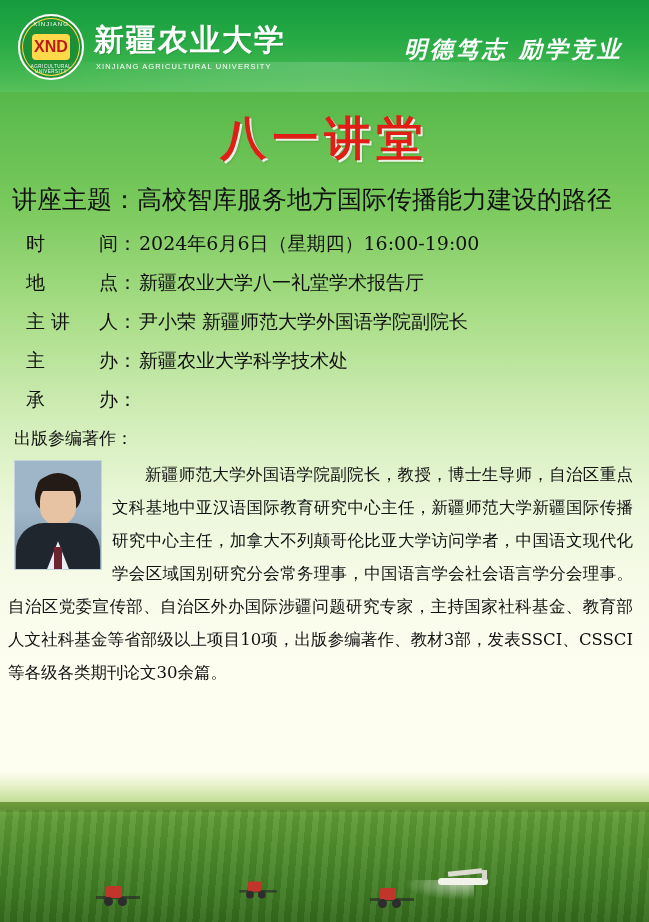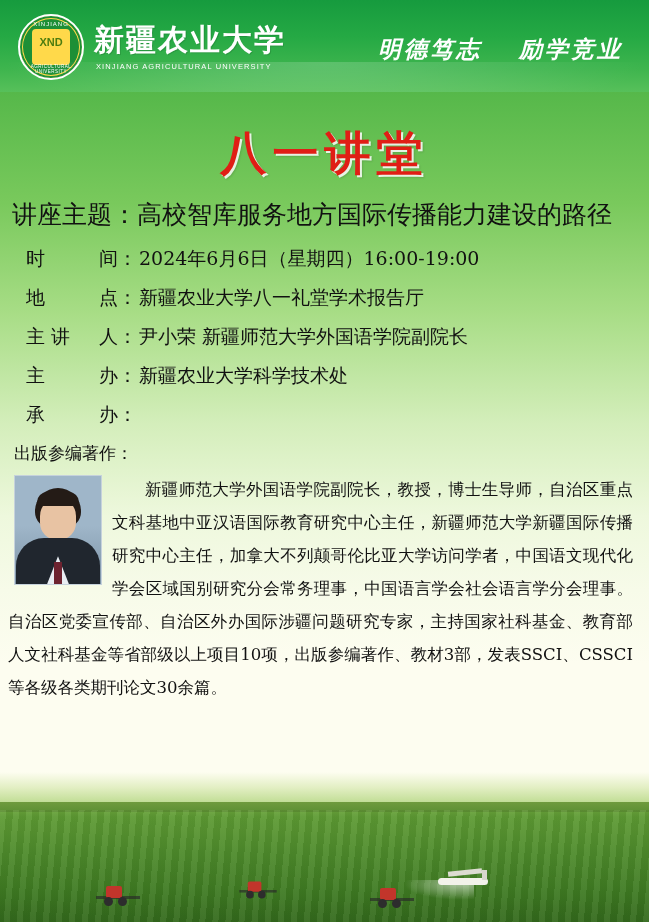--- a/index.html
+++ b/index.html
@@ -46,25 +46,25 @@
     background: #1d8f36;
     border: 2px solid #ffffff;
     box-shadow: inset 0 0 0 2px #1d8f36, inset 0 0 0 3px #ffd94a;
     position: relative;
     flex: none;
   }
   .seal .seal-inner {
     position: absolute;
     left: 50%; top: 50%;
     transform: translate(-50%, -50%);
-    width: 38px; height: 36px;
+    width: 38px; height: 26px;
     background: #ffd94a;
     border-radius: 4px;
-    color: #4d7c0f;
-    font-size: 11px;
+    color: #b91c1c;
+    font-size: 16px;
     font-weight: bold;
     line-height: 26px;
     text-align: center;
     letter-spacing: 0px;
   }
   .seal .seal-top {
     position: absolute;
     top: 5px; left: 0; right: 0;
     text-align: center;
     color: #ffffff;
@@ -102,27 +102,27 @@
     right: 26px;
     top: 34px;
     color: #ffffff;
     font-family: "DejaVu Serif", serif;
     font-size: 23px;
     font-style: italic;
     font-weight: bold;
     letter-spacing: 3px;
     white-space: nowrap;
   }
-  .motto span { margin-left: 26px; }
+  .motto span { }
   .motto span:first-child { margin-left: 8px; }
 
   
   .main-title {
     text-align: center;
-    margin-top: 31px;
+    margin-top: 16px;
     font-family: "DejaVu Serif", serif;
     font-size: 46px;
     font-weight: bold;
     letter-spacing: 6px;
     color: #e01e15;
     text-shadow: 2px 2px 0 rgba(255,255,255,0.85), 3px 3px 2px rgba(0,0,0,0.12);
   }
 
   
   .subject {

